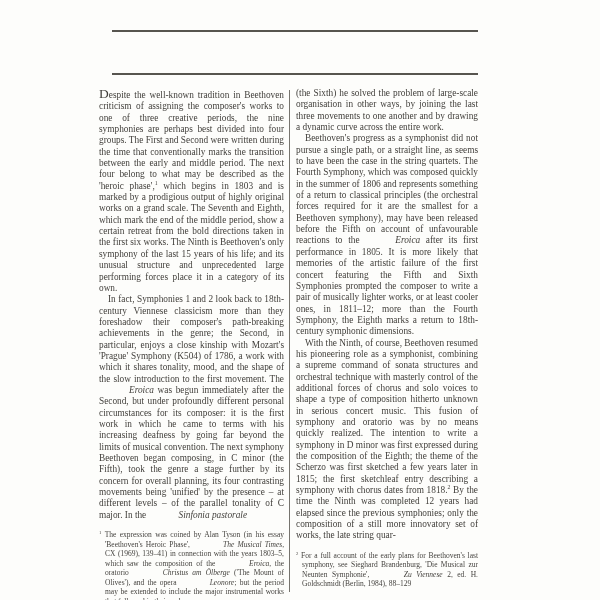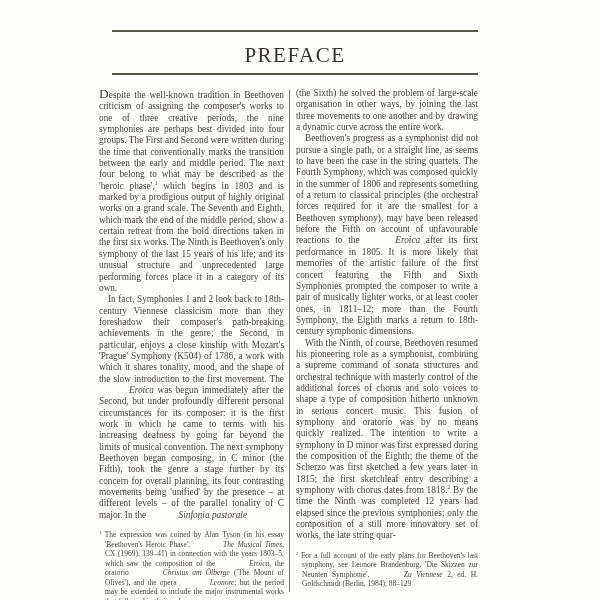--- a/index.html
+++ b/index.html
@@ -31,38 +31,37 @@
     margin:0; font-size:7.5px; line-height:9.5px; text-align:justify;
     padding-left:6px; text-indent:-6px; color:#45433f;
   }
   em { font-style:italic;padding-left:30px; }
 </style>
 </head>
 <body>
 
 <div class="page">
   <div class="rule rule-top"></div>
-  <h1 class="title">PREFACE</h1>
   <div class="rule rule-bottom"></div>
 
   <div class="columns">
     <div class="col col-left">
       <div class="body">
           <p><span class="dropcap">D</span><span>espite the well-known tradition in Beethoven criticism of assigning the composer's works to one of three creative periods, the nine symphonies are perhaps best divided into four groups. The First and Second were written during the time that conventionally marks the transition between the early and middle period. The next four belong to what may be described as the 'heroic phase',</span><sup>1</sup><span> which begins in 1803 and is marked by a prodigious output of highly original works on a grand scale. The Seventh and Eighth, which mark the end of the middle period, show a certain retreat from the bold directions taken in the first six works. The Ninth is Beethoven's only symphony of the last 15 years of his life; and its unusual structure and unprecedented large performing forces place it in a category of its own.</span></p>
           <p class="indent"><span>In fact, Symphonies 1 and 2 look back to 18th-century Viennese classicism more than they foreshadow their composer's path-breaking achievements in the genre; the Second, in particular, enjoys a close kinship with Mozart's 'Prague' Symphony (K504) of 1786, a work with which it shares tonality, mood, and the shape of the slow introduction to the first movement. The </span><em>Eroica</em><span> was begun immediately after the Second, but under profoundly different personal circumstances for its composer: it is the first work in which he came to terms with his increasing deafness by going far beyond the limits of musical convention. The next symphony Beethoven began composing, in C minor (the Fifth), took the genre a stage further by its concern for overall planning, its four contrasting movements being 'unified' by the presence – at different levels – of the parallel tonality of C major. In the </span><em>Sinfonia pastorale</em></p>
         </div>
       <div class="footnotes">
           <p><sup>1</sup> <span>The expression was coined by Alan Tyson (in his essay 'Beethoven's Heroic Phase', </span><em>The Musical Times</em><span>, CX (1969), 139–41) in connection with the years 1803–5, which saw the composition of the </span><em>Eroica</em><span>, the oratorio </span><em>Christus am Ölberge</em><span> ('The Mount of Olives'), and the opera </span><em>Leonore</em><span>; but the period may be extended to include the major instrumental works that followed in their wake.</span></p>
         </div>
     </div>
     <div class="divider"></div>
     <div class="col col-right">
       <div class="body">
           <p><span>(the Sixth) he solved the problem of large-scale organisation in other ways, by joining the last three movements to one another and by drawing a dynamic curve across the entire work.</span></p>
           <p class="indent"><span>Beethoven's progress as a symphonist did not pursue a single path, or a straight line, as seems to have been the case in the string quartets. The Fourth Symphony, which was composed quickly in the summer of 1806 and represents something of a return to classical principles (the orchestral forces required for it are the smallest for a Beethoven symphony), may have been released before the Fifth on account of unfavourable reactions to the </span><em>Eroica</em><span> after its first performance in 1805. It is more likely that memories of the artistic failure of the first concert featuring the Fifth and Sixth Symphonies prompted the composer to write a pair of musically lighter works, or at least cooler ones, in 1811–12; more than the Fourth Symphony, the Eighth marks a return to 18th-century symphonic dimensions.</span></p>
           <p class="indent"><span>With the Ninth, of course, Beethoven resumed his pioneering role as a symphonist, combining a supreme command of sonata structures and orchestral technique with masterly control of the additional forces of chorus and solo voices to shape a type of composition hitherto unknown in serious concert music. This fusion of symphony and oratorio was by no means quickly realized. The intention to write a symphony in D minor was first expressed during the composition of the Eighth; the theme of the Scherzo was first sketched a few years later in 1815; the first sketchleaf entry describing a symphony with chorus dates from 1818.</span><sup>2</sup><span> By the time the Ninth was completed 12 years had elapsed since the previous symphonies; only the composition of a still more innovatory set of works, the late string quar-</span></p>
         </div>
       <div class="footnotes">
-          <p><sup>2</sup> <span>For a full account of the early plans for Beethoven's last symphony, see Leonore Brandenburg, 'Die Skizzen zur Neunten Symphonie', </span><em>Zu Viennese</em><span> 2, ed. H. Goldschmidt (Berlin, 1984), 88–129</span></p>
+          <p><sup>2</sup> <span>For a full account of the early plans for Beethoven's last symphony, see Sieghard Brandenburg, 'Die Musical zur Neunten Symphonie', </span><em>Zu Viennese</em><span> 2, ed. H. Goldschmidt (Berlin, 1984), 88–129</span></p>
         </div>
     </div>
   </div>
 </div>
 
 </body></html>

